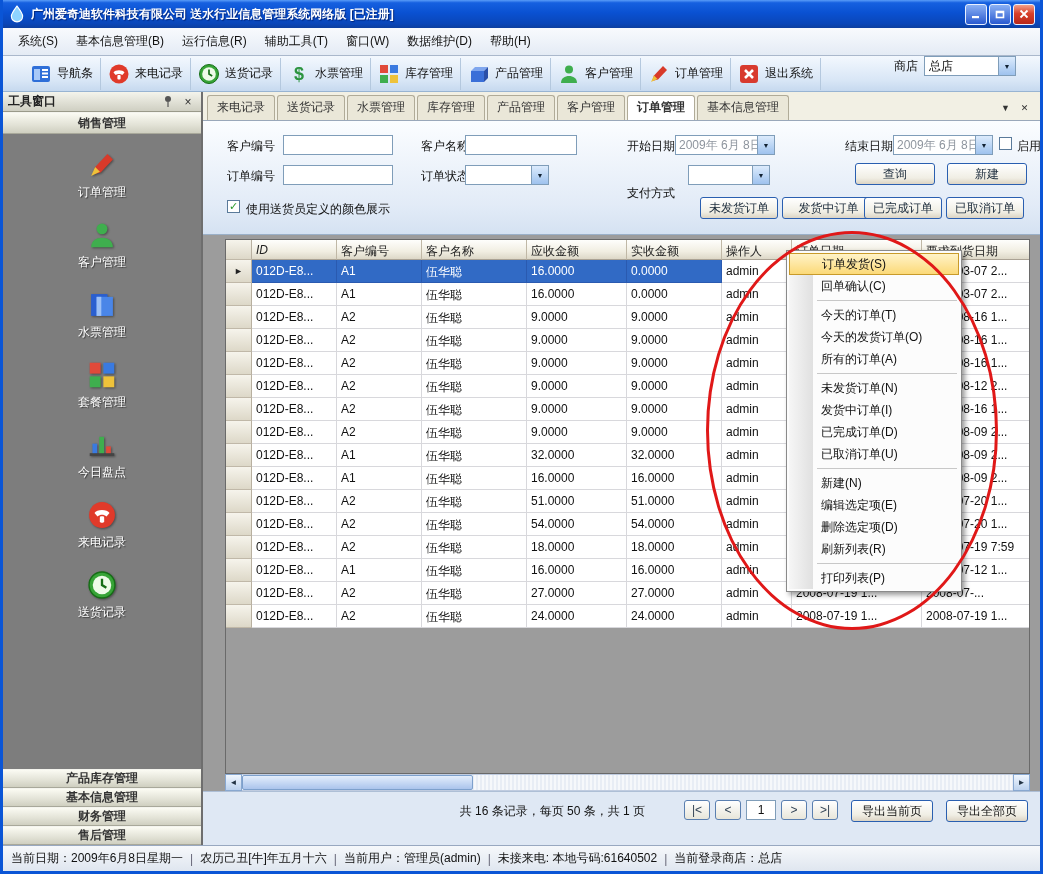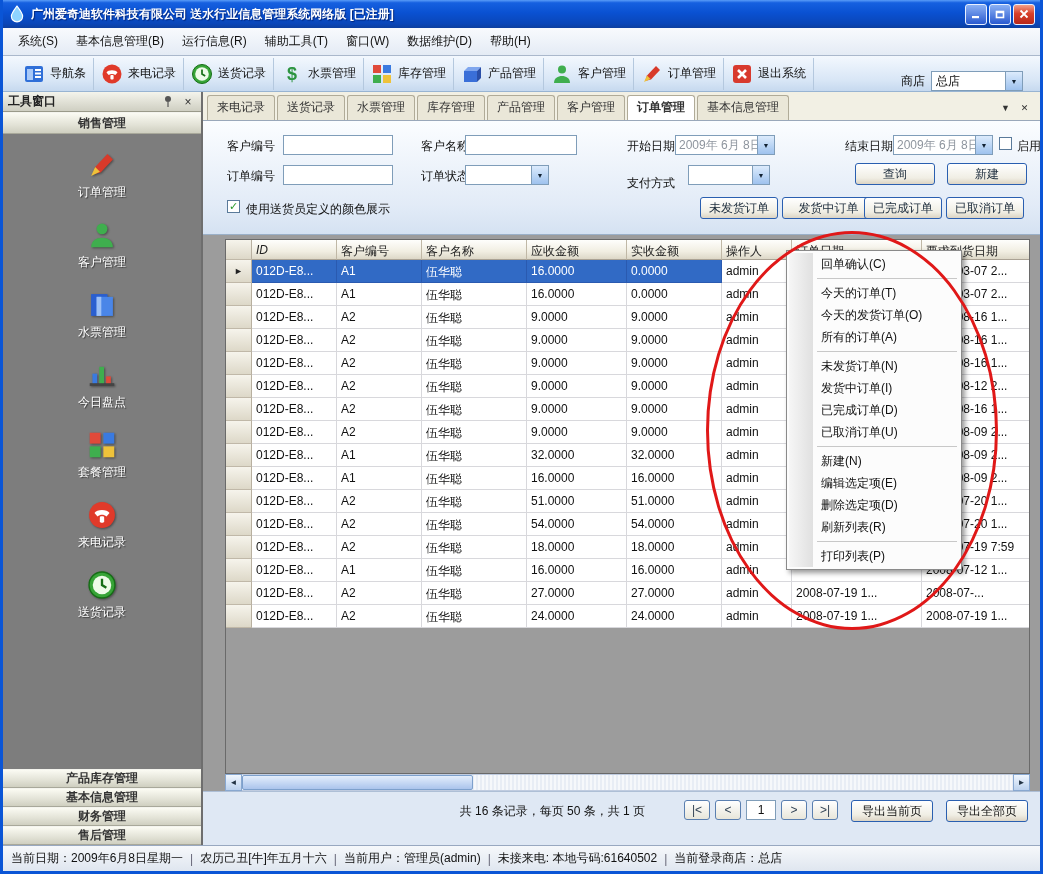--- a/index.html
+++ b/index.html
@@ -12,21 +12,21 @@
 .title-icon svg{width:18px;height:18px}
 .title-text{color:#fff;font-weight:bold;font-size:12px;text-shadow:1px 1px 1px #00257a;flex:1;white-space:nowrap;overflow:hidden}
 .tb-btns{display:flex;gap:2px}
 .tb-btn{width:22px;height:21px;border-radius:3px;border:1px solid #e8f0ff;display:flex;align-items:center;justify-content:center;background:linear-gradient(180deg,#8ab0f4,#2a5ad0)}
 .tb-btn.close{background:linear-gradient(180deg,#f2a08a,#d8402a 45%,#b8281a)}
 .tb-btn svg{width:12px;height:12px}
 
 .menubar{flex:0 0 26px;background:linear-gradient(#f8fafd,#e4ebf5);border-bottom:1px solid #aab8cc;display:flex;align-items:center;padding:0 6px}
 .menu-item{padding:5px 9px;cursor:default;white-space:nowrap}
 
-.toolbar{flex:0 0 36px;background:linear-gradient(#f3f8fe,#d8e6f6 70%,#c6d9ef);border-bottom:1px solid #98b4d2;display:flex;align-items:flex-end;padding:0 13px}
+.toolbar{flex:0 0 36px;background:linear-gradient(#f3f8fe,#d8e6f6 70%,#c6d9ef);border-bottom:1px solid #98b4d2;display:flex;align-items:flex-start;padding:0 20px}
 .toolbtns{display:flex;align-items:center;height:100%}
 .tool-btn{display:flex;align-items:center;gap:5px;padding:4px 7px;border-right:1px solid #b4c8de;height:32px;white-space:nowrap}
 .tool-icon{width:22px;height:22px;display:flex;align-items:center;justify-content:center}
 .tool-icon svg{width:22px;height:22px}
 .store{margin-left:auto;display:flex;align-items:center;gap:6px;padding-right:4px;white-space:nowrap}
 .xp-select{height:20px;border:1px solid #7f9db9;background:#fff;display:flex;align-items:center}
 .xp-select .val{flex:1;padding:0 4px;overflow:hidden;white-space:nowrap}
 .dd-btn{width:17px;height:100%;background:linear-gradient(#dcebfc,#9ec2ee);border-left:1px solid #7f9db9;display:flex;align-items:center;justify-content:center;font-size:7px;color:#123}
 
 .content{flex:1;display:flex;min-height:0}
@@ -269,38 +269,38 @@
                 <rect x="3" y="3" width="12" height="16" fill="#2a5fd0"></rect>
                 <rect x="7" y="5" width="12" height="14" fill="#4a86e8"></rect>
                 <rect x="7" y="5" width="3.5" height="14" fill="#9cc0f6"></rect>
               </svg>
             </span>
             <span class="lbl">水票管理</span>
           </div>
           <div class="side-item">
             <span class="icon">
               <svg viewBox="0 0 22 22">
+                <rect x="2" y="2" width="8" height="8" fill="#e04a3a"></rect>
+                <rect x="12" y="2" width="8" height="8" fill="#3a7ae0"></rect>
+                <rect x="2" y="12" width="8" height="8" fill="#3fae4e"></rect>
+                <rect x="12" y="12" width="8" height="8" fill="#eec23a"></rect>
+              </svg>
+            </span>
+            <span class="lbl">套餐管理</span>
+          </div>
+          <div class="side-item">
+            <span class="icon">
+              <svg viewBox="0 0 22 22">
                 <rect x="2" y="17" width="18" height="2" fill="#444"></rect>
                 <rect x="4" y="10" width="3.5" height="7" fill="#3a7ae0"></rect>
                 <rect x="9" y="5" width="3.5" height="12" fill="#3fae4e"></rect>
                 <rect x="14" y="12" width="3.5" height="5" fill="#e04a3a"></rect>
               </svg>
             </span>
             <span class="lbl">今日盘点</span>
-          </div>
-          <div class="side-item">
-            <span class="icon">
-              <svg viewBox="0 0 22 22">
-                <rect x="2" y="2" width="8" height="8" fill="#e04a3a"></rect>
-                <rect x="12" y="2" width="8" height="8" fill="#3a7ae0"></rect>
-                <rect x="2" y="12" width="8" height="8" fill="#3fae4e"></rect>
-                <rect x="12" y="12" width="8" height="8" fill="#eec23a"></rect>
-              </svg>
-            </span>
-            <span class="lbl">套餐管理</span>
           </div>
           <div class="side-item">
             <span class="icon">
               <svg viewBox="0 0 22 22">
                 <circle cx="11" cy="11" r="9.5" fill="#e03a2a"></circle>
                 <path d="M5.5 9.5c1.5-3 9.5-3 11 0l-2.2 2.6c-2-1.6-4.6-1.6-6.6 0z" fill="#fff"></path>
                 <rect x="9.4" y="12" width="3.2" height="4.6" rx="1" fill="#fff"></rect>
               </svg>
             </span>
             <span class="lbl">来电记录</span>
@@ -361,21 +361,21 @@
         <span class="cbx" style="left:796px;top:16px"></span>
         <span class="flabel" style="left:814px;top:17px">启用</span>
 
         <span class="flabel" style="left:24px;top:47px">订单编号</span>
         <input class="xp-input" style="left: 80px; top: 44px; width: 110px;" value="">
         <span class="flabel" style="left:218px;top:47px">订单状态</span>
         <span class="xp-select selbox" style="left:262px;top:44px;width:84px">
           <span class="val"></span>
           <span class="dd-btn">▼</span>
         </span>
-        <span class="flabel" style="left:424px;top:54px">支付方式</span>
+        <span class="flabel" style="left:424px;top:64px">支付方式</span>
         <span class="xp-select selbox" style="left:485px;top:44px;width:82px">
           <span class="val"></span>
           <span class="dd-btn">▼</span>
         </span>
         <button class="xp-btn" style="left:652px;top:42px;width:80px">查询</button>
         <button class="xp-btn" style="left:744px;top:42px;width:80px">新建</button>
 
         <span class="cbx" style="left:24px;top:79px">✓</span>
         <span class="flabel" style="left:43px;top:80px">使用送货员定义的颜色展示</span>
         <button class="xp-btn" style="left:497px;top:76px;width:78px">未发货订单</button>
@@ -605,20 +605,21 @@
       <span class="sep">|</span>
       <span class="seg">当前用户：管理员(admin)</span>
       <span class="sep">|</span>
       <span class="seg">未接来电: 本地号码:61640502</span>
       <span class="sep">|</span>
       <span class="seg">当前登录商店：总店</span>
     </div>
 
   <div class="ctx" id="ctxmenu">
     <div class="ctx-gutter"></div>
+  <div class="cm-item hl">订单发货(S)</div>
       <div class="cm-item">回单确认(C)</div>
       <div class="cm-sep"></div>
       <div class="cm-item">今天的订单(T)</div>
       <div class="cm-item">今天的发货订单(O)</div>
       <div class="cm-item">所有的订单(A)</div>
       <div class="cm-sep"></div>
       <div class="cm-item">未发货订单(N)</div>
       <div class="cm-item">发货中订单(I)</div>
       <div class="cm-item">已完成订单(D)</div>
       <div class="cm-item">已取消订单(U)</div>

